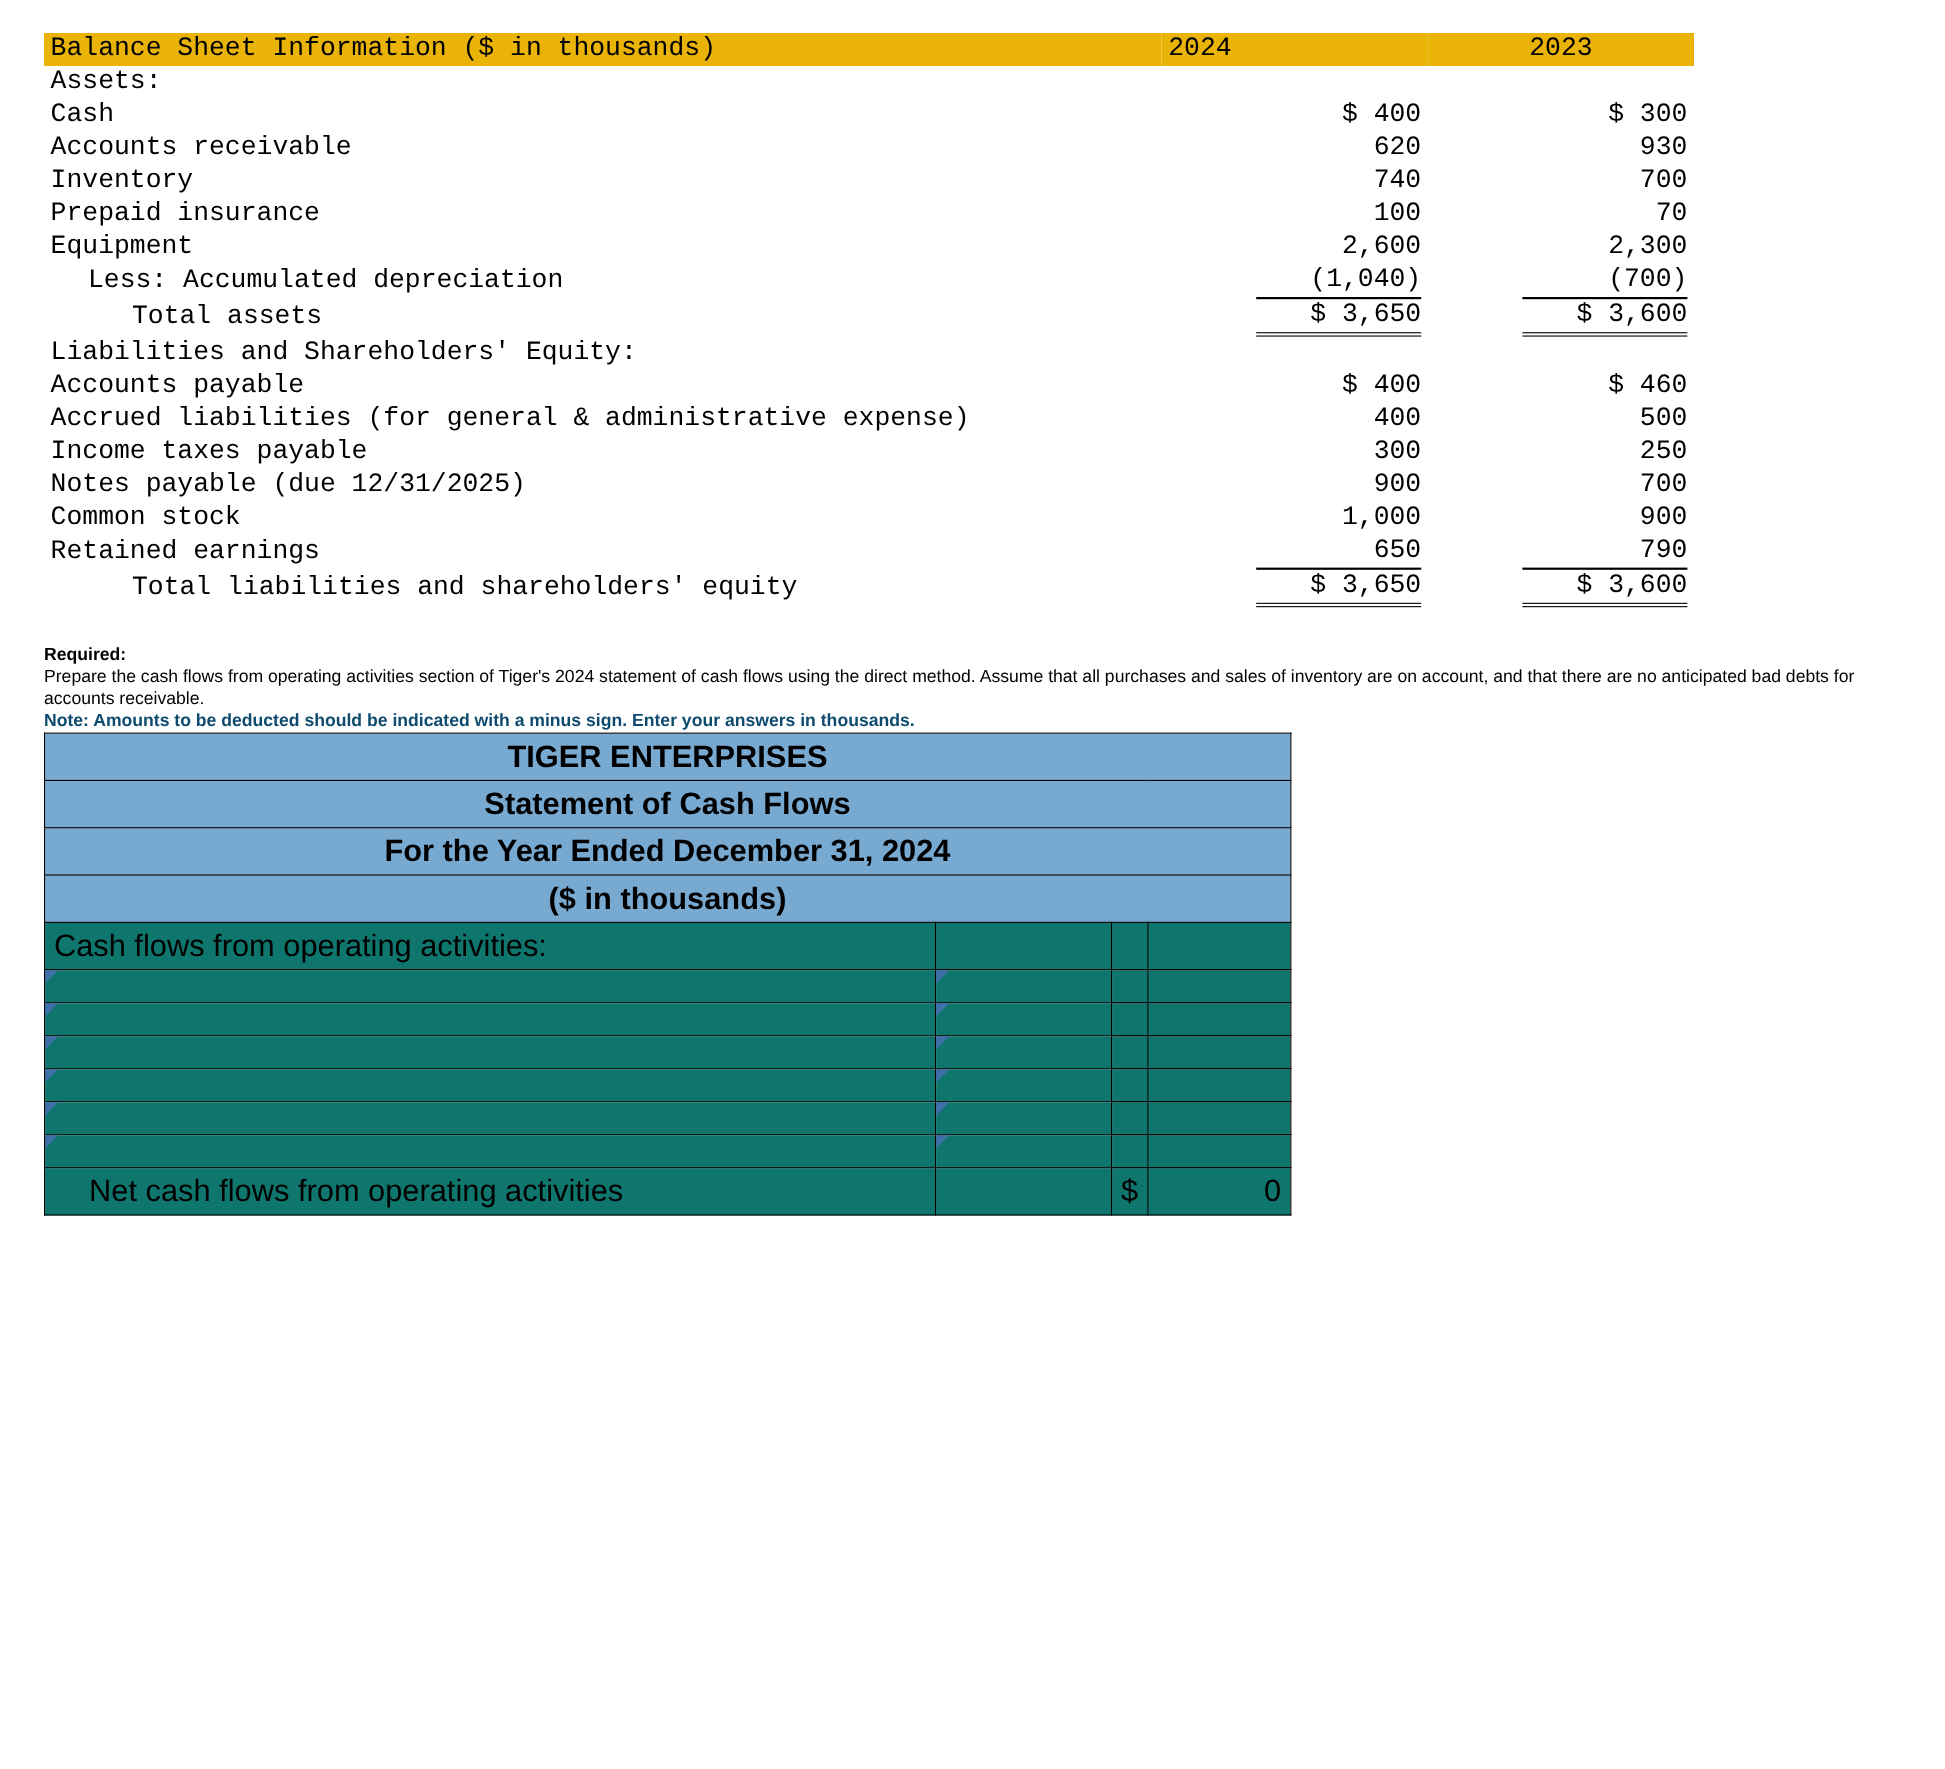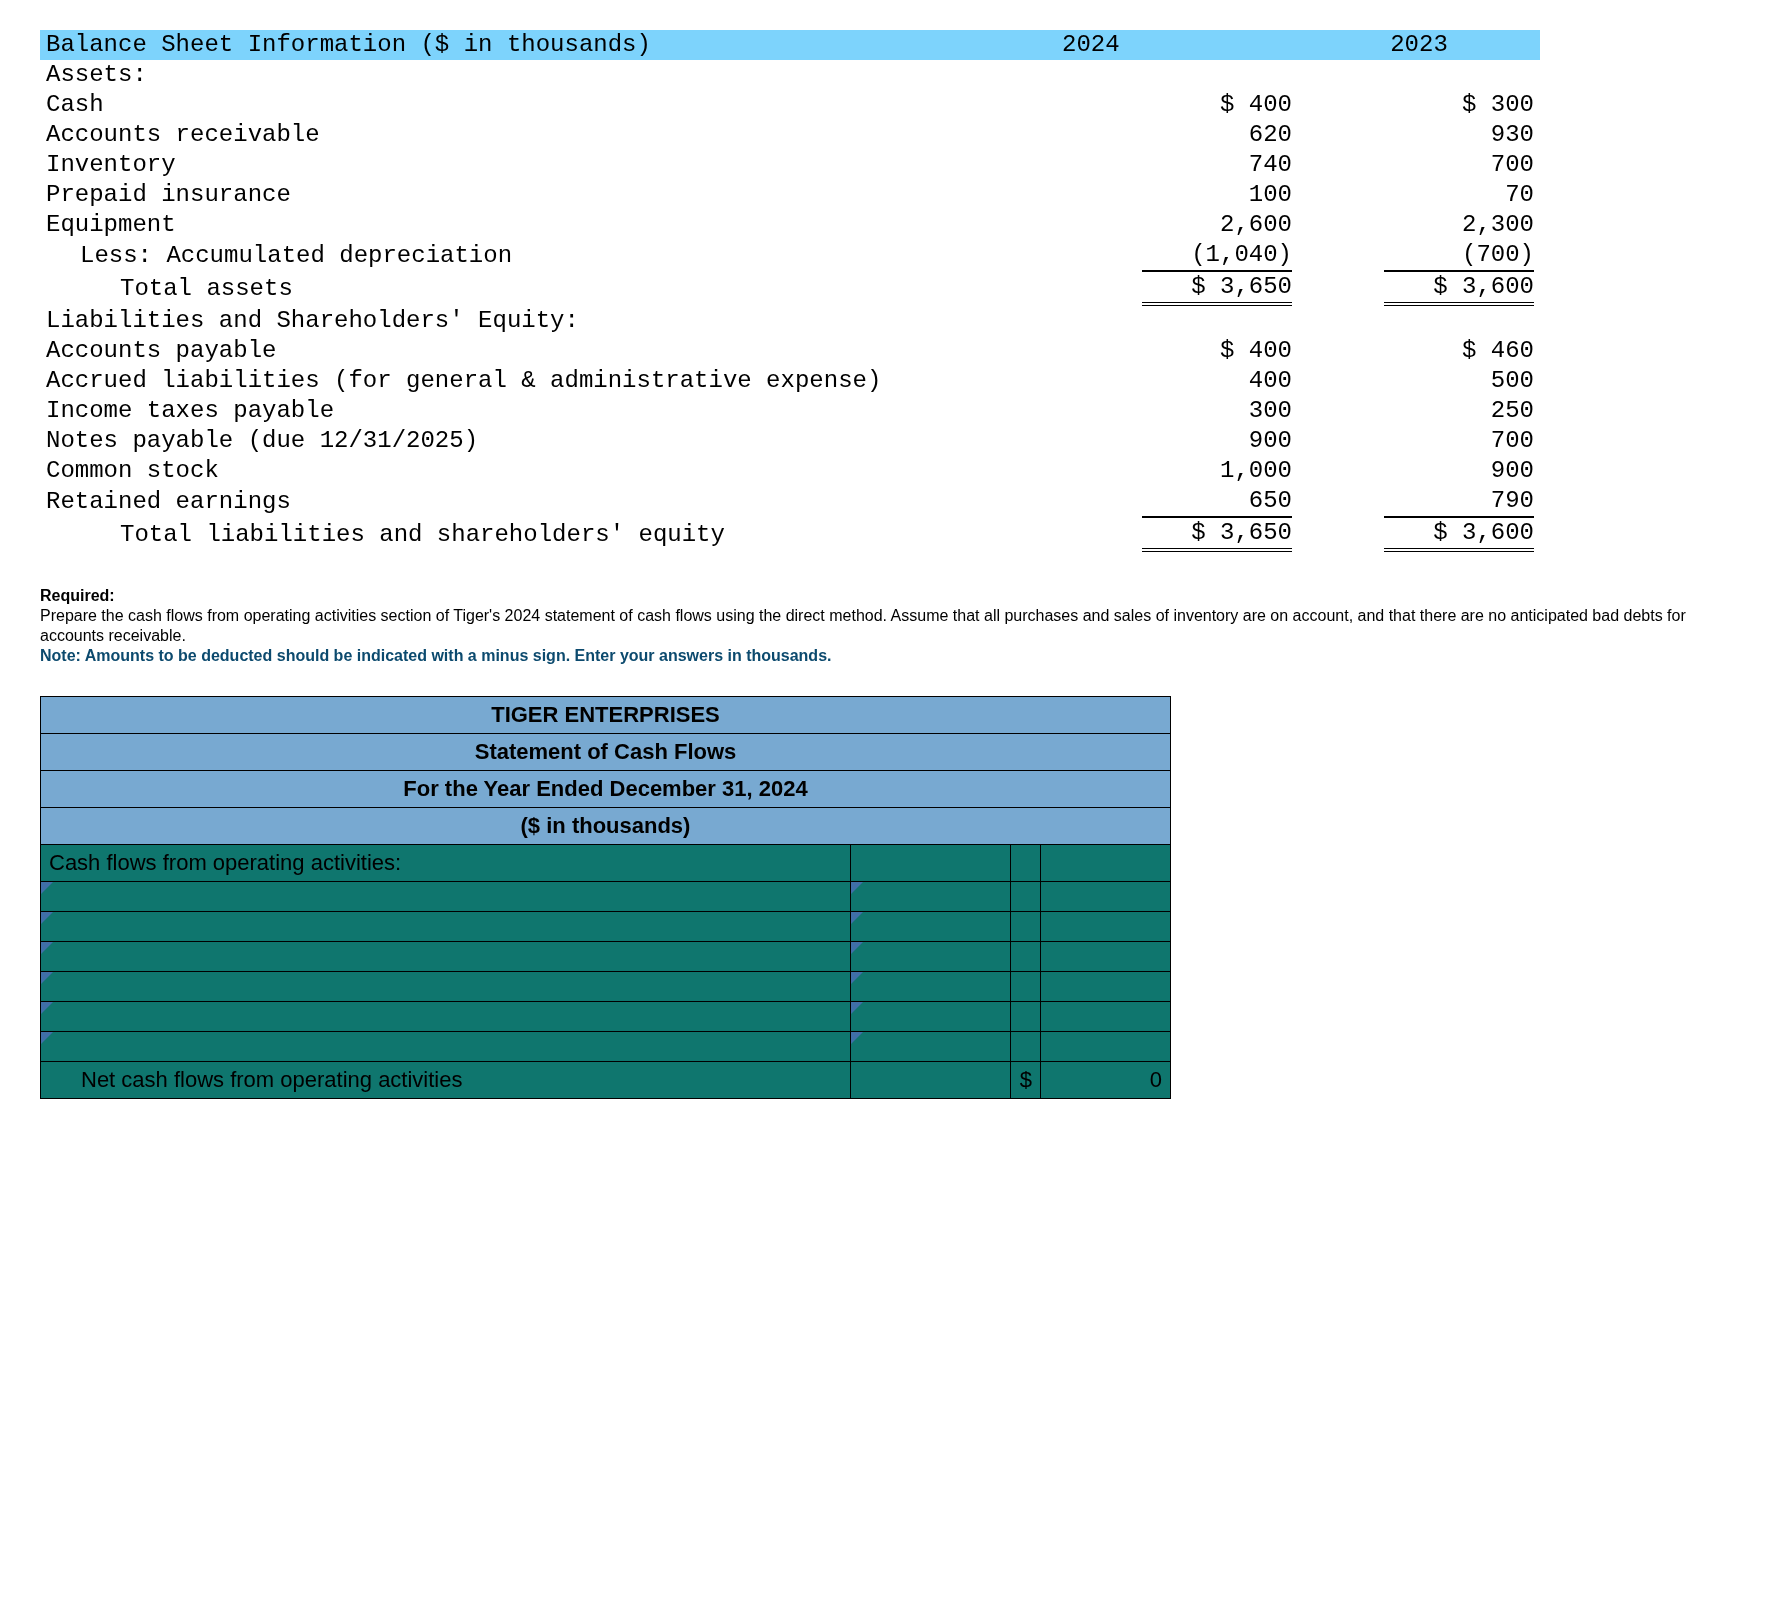--- a/index.html
+++ b/index.html
@@ -18,21 +18,21 @@
   }
   .bs {
     width: 1500px;
     border-collapse: collapse;
   }
   .bs td {
     padding: 0 6px;
     line-height: 1.25;
   }
   .bs .hdr td {
-    background: #7dd3fc;
+    background: #eab308;
   }
   .bs .col-amt {
     text-align: right;
     width: 230px;
   }
   .bs .dblbot td.col-amt .amt-box {
     border-bottom: 4px double #000;
   }
   .amt-box {
     display: inline-block;
@@ -45,23 +45,22 @@
   .req {
     margin-top: 34px;
     font-size: 16px;
     line-height: 1.25;
     max-width: 1700px;
   }
   .req .bold { font-weight: bold; }
   .req .note { color: #0c4a6e; font-weight: bold; }
 
   .cf {
-    margin-top: 30px;
     border-collapse: collapse;
-    font-size: 22px;
+    font-size: 28px;
   }
   .cf td {
     border: 1px solid #000;
     padding: 5px 8px;
     height: 30px;
     box-sizing: border-box;
     vertical-align: middle;
     background: #0f766e;
   }
   .cf tr.header td {

